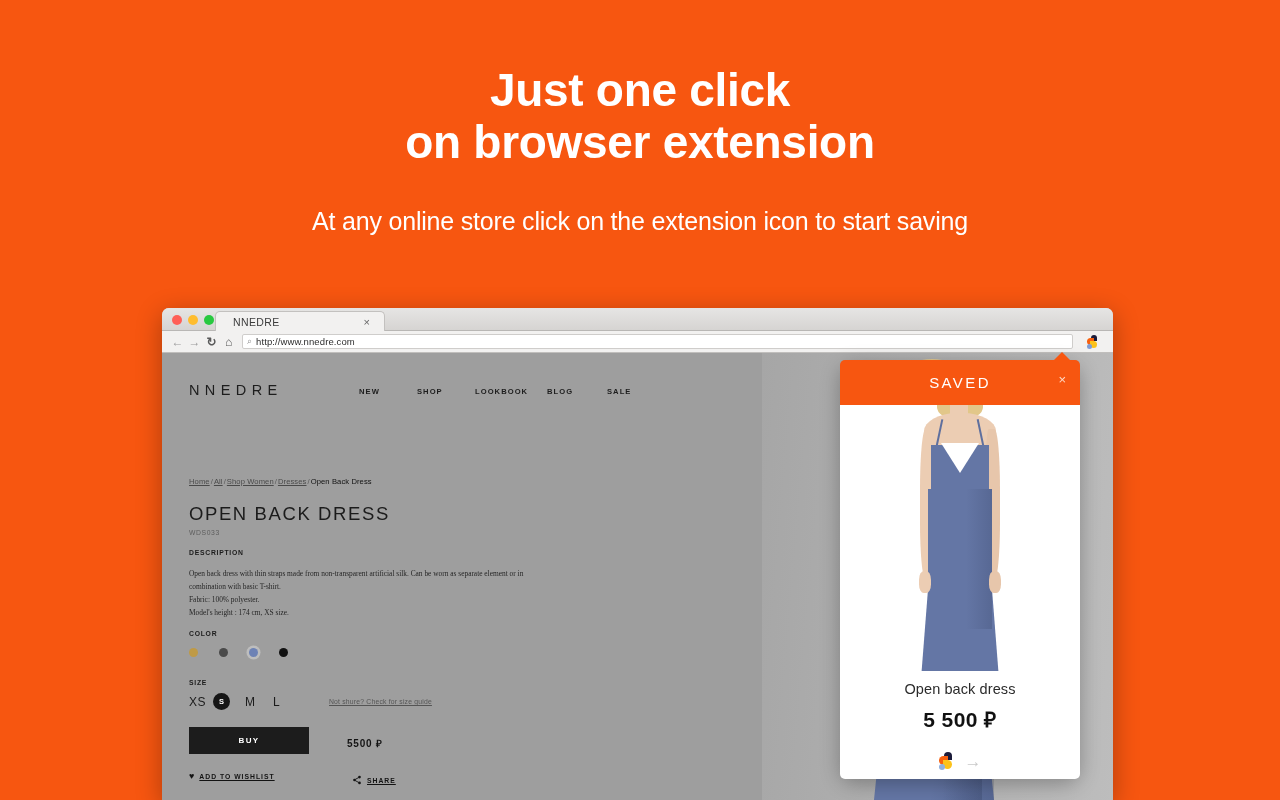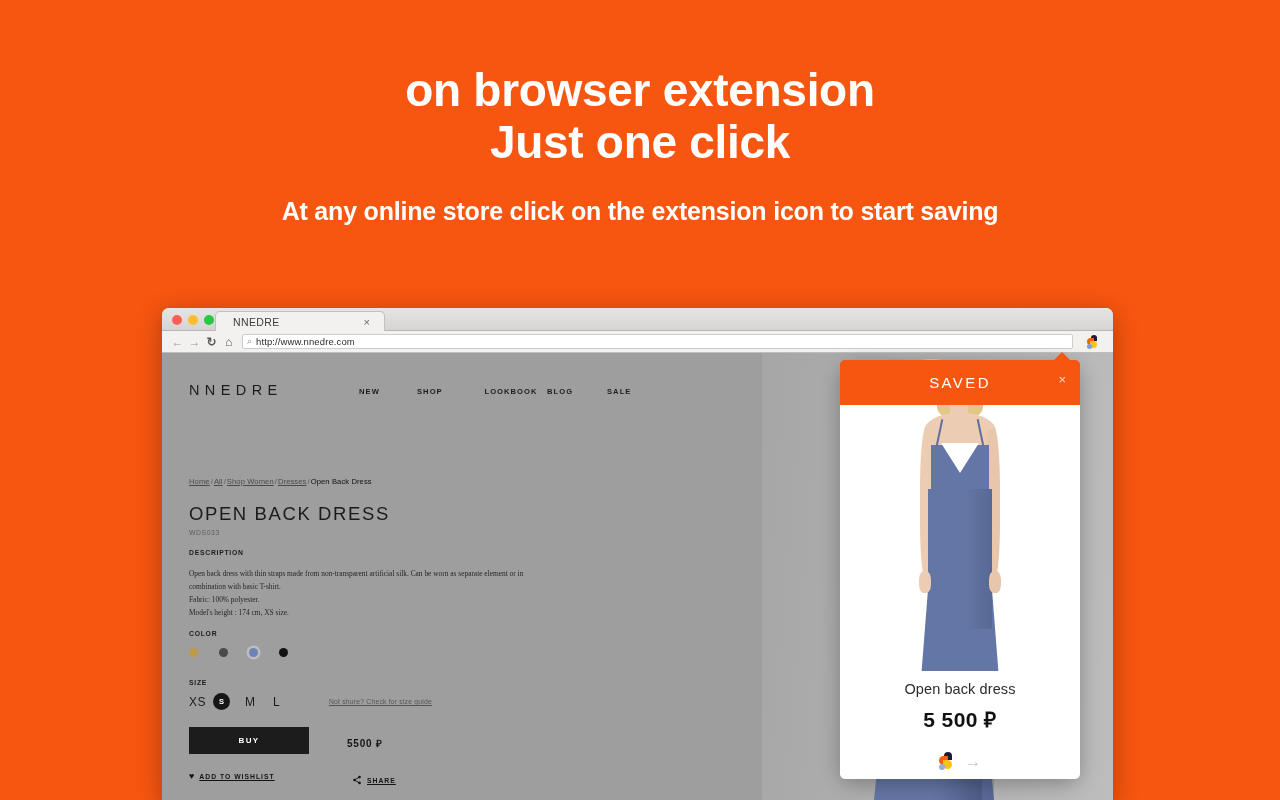--- a/index.html
+++ b/index.html
@@ -14,24 +14,24 @@
   .hero { position:absolute; left:0; top:0; width:1280px; text-align:center; }
   .hero-title {
     margin-top:64px;
     color:#ffffff;
     font-size:46px;
     font-weight:bold;
     line-height:52px;
     letter-spacing:-0.3px;
   }
   .hero-sub {
-    margin-top:29px;
+    margin-top:39px;
     color:#ffffff;
     font-size:25px;
-    font-weight:700;
+    font-weight:400;
     letter-spacing:-0.2px;
   }
 
   
   .browser {
     position:absolute;
     left:162px; top:308px;
     width:951px; height:492px;
     background:#d9d9d9;
     border-radius:7px 7px 0 0;
@@ -88,21 +88,21 @@
 
   
   .page { position:relative; height:447px; background:#9e9e9e; overflow:hidden; }
   .page-left { position:absolute; left:0; top:0; width:660px; height:447px; }
 
   .site-logo { position:absolute; left:27px; top:29px; font-size:14.5px; letter-spacing:5.4px; color:#1d1d1d; font-weight:400; }
   .site-nav { position:absolute; left:197px; top:34px; width:470px; display:flex; }
   .nav-item { font-size:7.6px; font-weight:bold; letter-spacing:1.05px; color:#1d1d1d; }
   .nav-item:nth-child(1){ width:58px; }
   .nav-item:nth-child(2){ width:58px; }
-  .nav-item:nth-child(3){ width:72px;text-align:center; }
+  .nav-item:nth-child(3){ width:72px; }
   .nav-item:nth-child(4){ width:60px; }
 
   .crumbs { position:absolute; left:27px; top:124px; font-size:7.6px; color:#3a3a3a; letter-spacing:.1px; }
   .crumbs a { color:#4a4a4a; text-decoration:underline; }
   .crumbs .cur { color:#111; }
   .crumbs .sep { color:#555; padding:0 1px; }
 
   .prod-title { position:absolute; left:27px; top:150px; font-size:18.5px; letter-spacing:1.6px; color:#1b1b1b; font-weight:400; }
   .prod-sku { position:absolute; left:27px; top:176px; font-size:6.8px; letter-spacing:.6px; color:#5d5d5d; }
 
@@ -231,22 +231,22 @@
   .pl2 { width:9px; height:9px; left:0; top:4px; background:#f7600e; border-radius:50% 0 50% 50%; }
   .pl3 { width:9px; height:9px; left:4px; top:8px; background:#fcc21b; border-radius:0 50% 50% 50%; }
   .pl4 { width:6px; height:6px; left:0; top:12px; background:#8fb0e0; border-radius:50%; }
   .pp-arrow { color:#c9c9c9; font-size:17px; line-height:1; }
 </style>
 </head>
 <body>
 
 <div class="hero">
   <div class="hero-title">
+    <div>Just one click</div>
     <div>on browser extension</div>
-    <div>Just one click</div>
   </div>
   <div class="hero-sub">At any online store click on the extension icon to start saving</div>
 </div>
 
 <div class="browser">
 
   <div class="titlebar">
     <div class="lights">
       <span class="light l-red"></span>
       <span class="light l-yel"></span>

